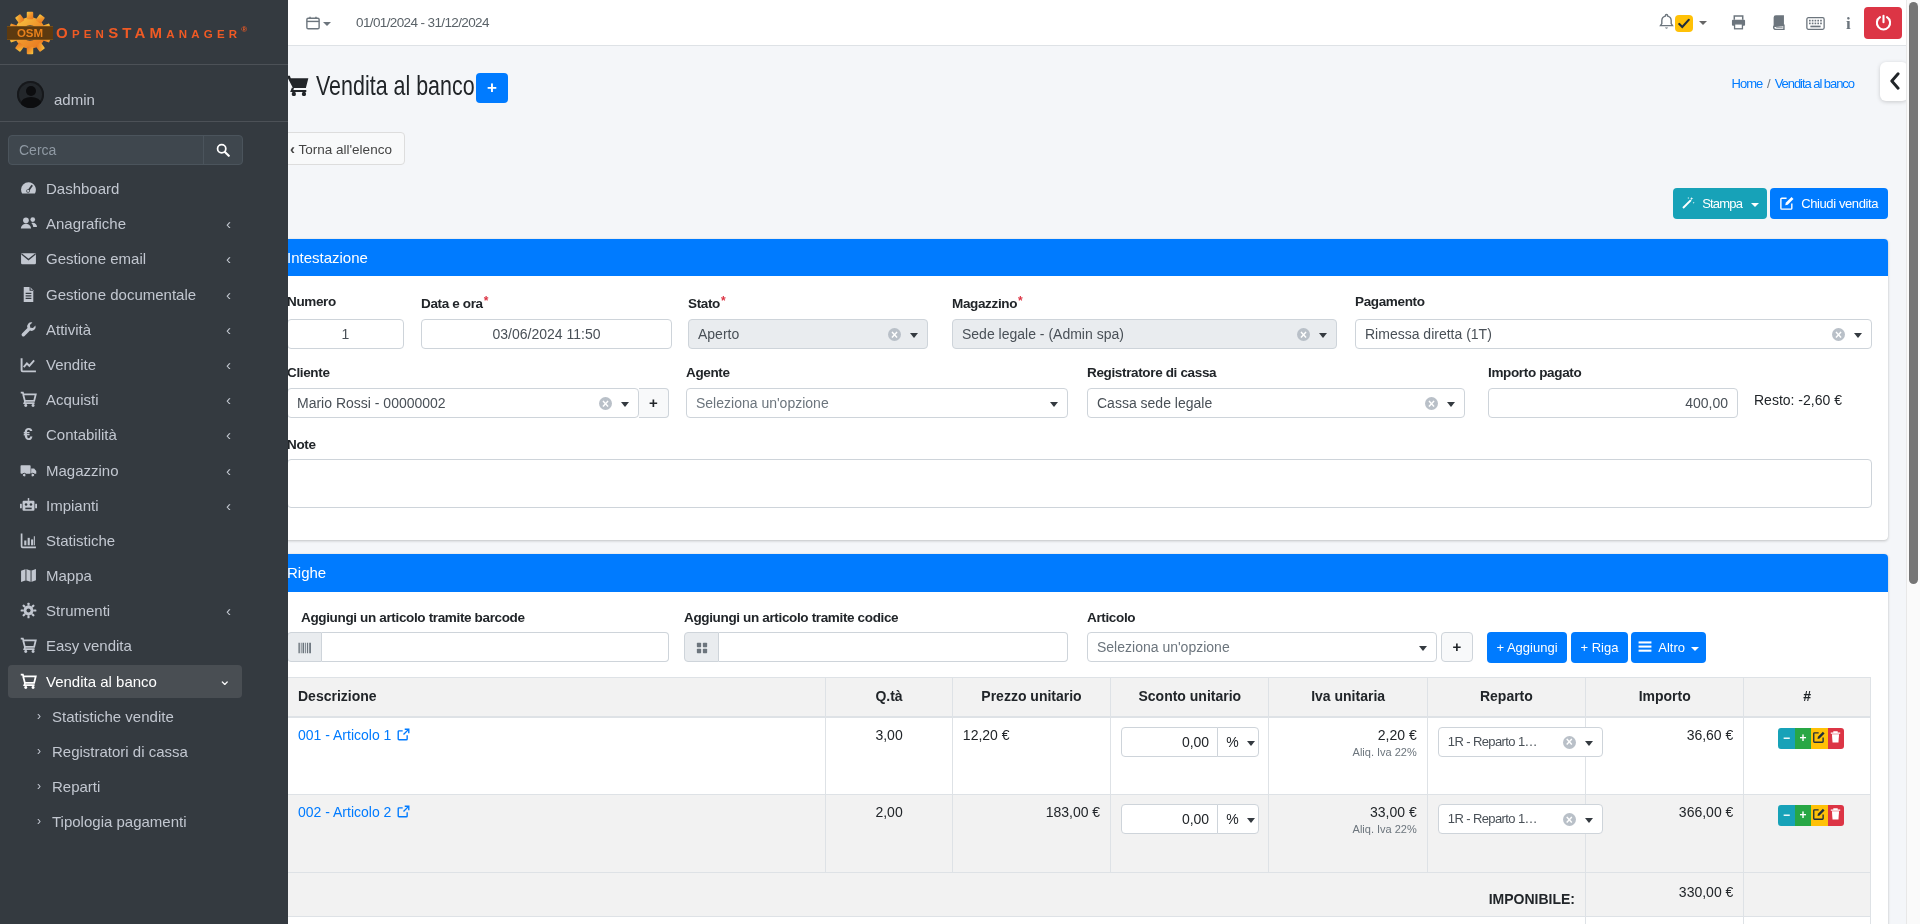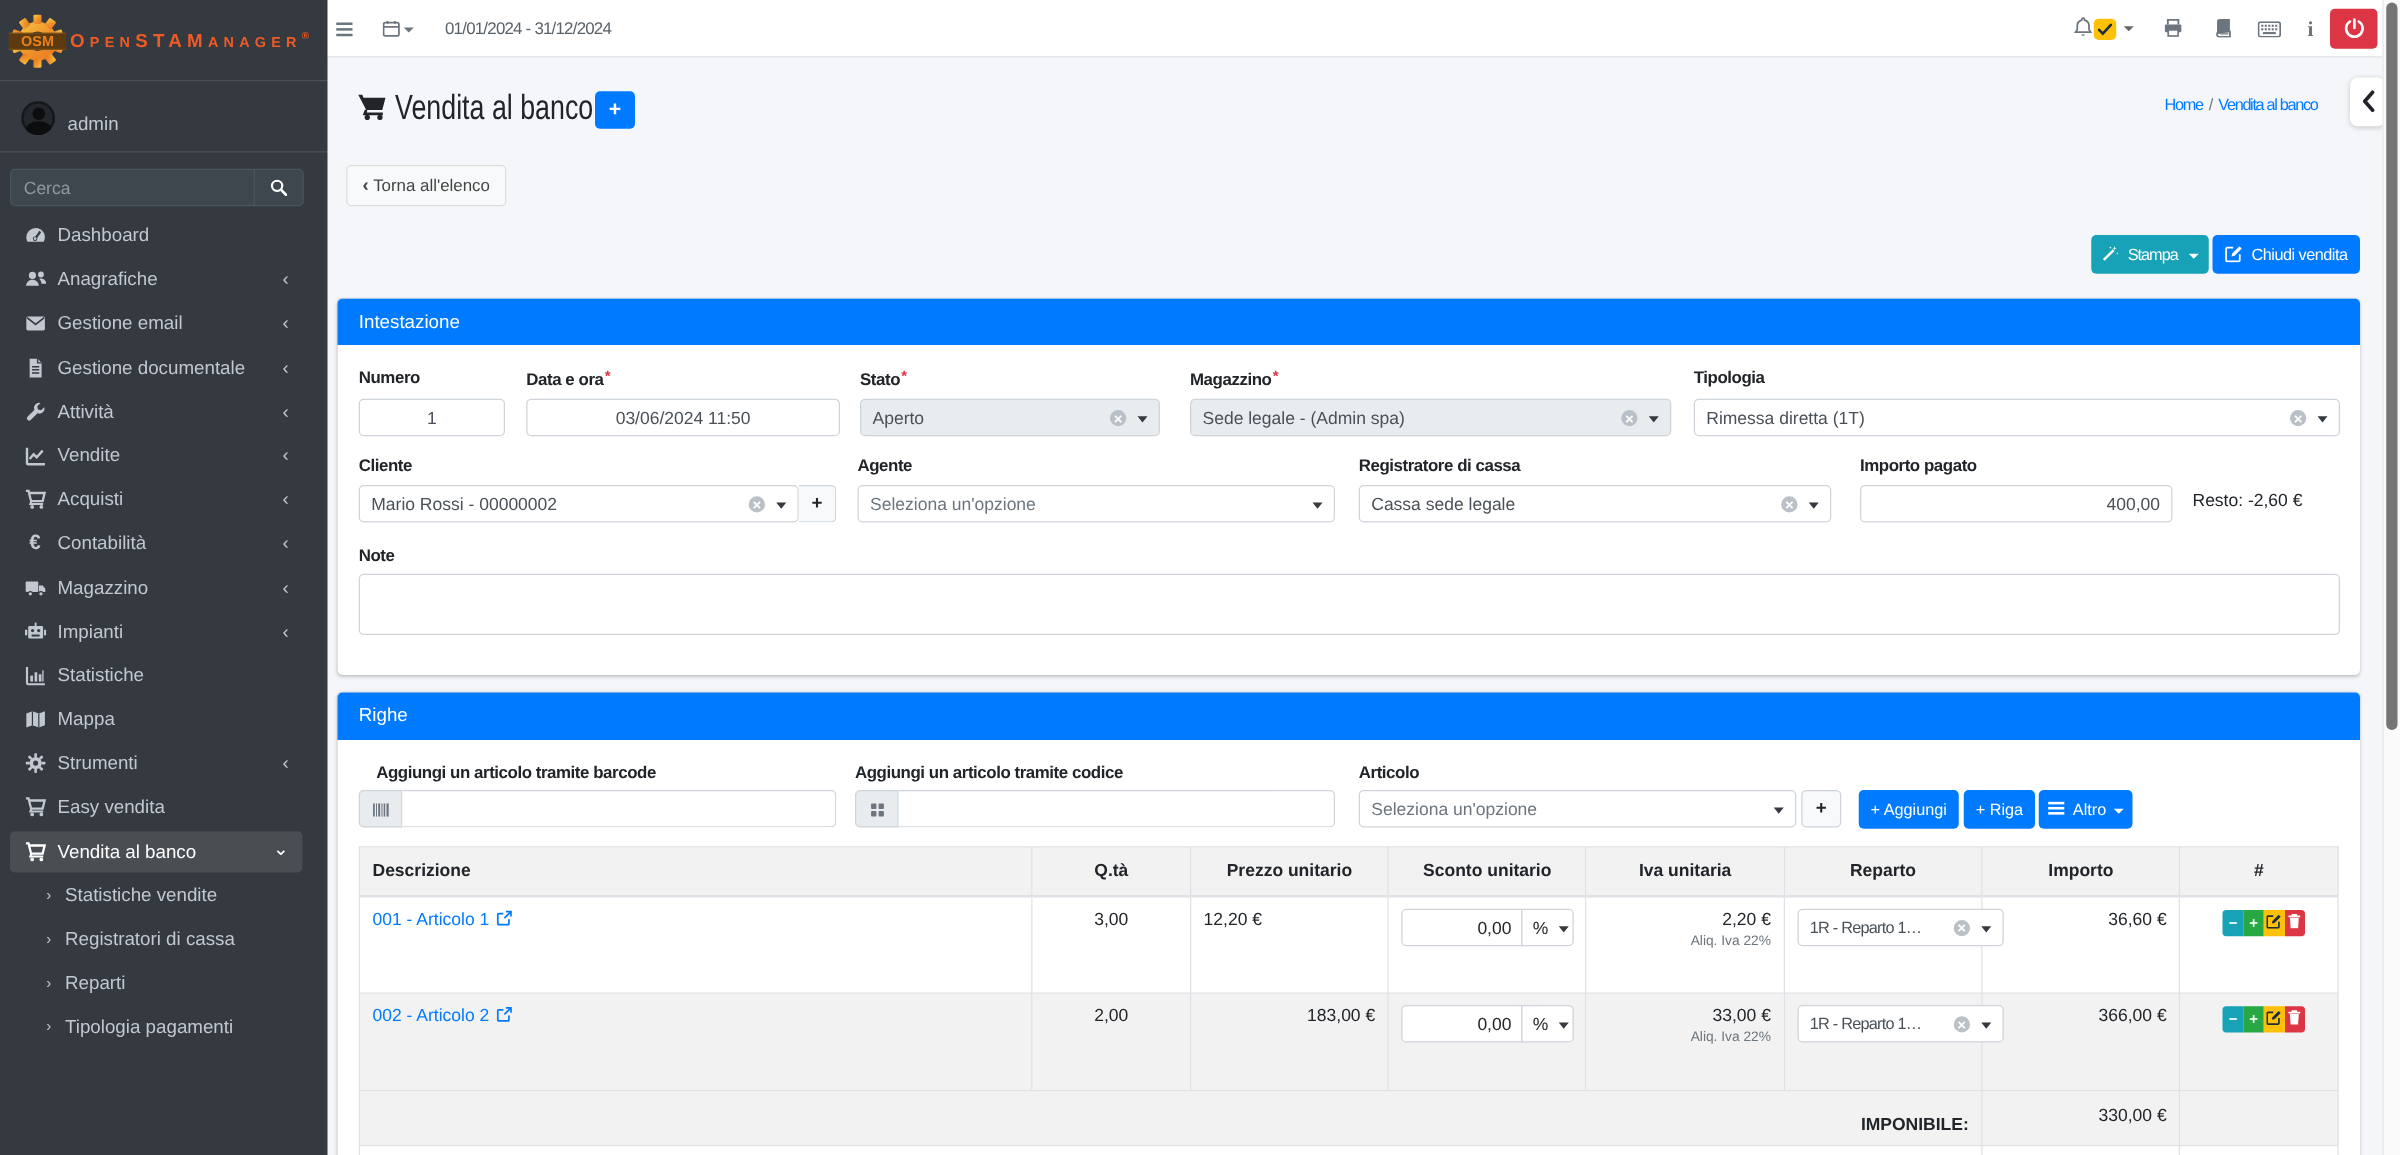--- a/index.html
+++ b/index.html
@@ -1,19 +1,19 @@
 <!DOCTYPE html>
 <html><head>
 <meta charset="utf-8">
 <style>
 * { margin:0; padding:0; box-sizing:border-box; }
 html,body { width:1920px; height:924px; overflow:hidden; font-family:"Liberation Sans", sans-serif; }
 #page { position:relative; width:1920px; height:924px; background:#f4f6f9; overflow:hidden; }
 
-#sidebar { position:absolute; left:0; top:0; width:262px; height:924px; background:#343a40; z-index:30; }
+#sidebar { position:absolute; left:0; top:0; width:288px; height:924px; background:#343a40; z-index:30; }
 #brand { height:65px; border-bottom:1px solid rgba(255,255,255,.12); position:relative; }
 #brand .logotext { position:absolute; left:56px; top:24px; white-space:nowrap; color:#f05a24; font-weight:bold; letter-spacing:4.2px; }
 #brand .logotext .b { font-size:15px; }
 #brand .logotext .s { font-size:11.5px; }
 #brand .logotext .r { font-size:8px; vertical-align:super; }
 #userpanel { position:relative; height:57px; border-bottom:1px solid rgba(255,255,255,.12); }
 #avatar { position:absolute; left:17px; top:16px; width:27px; height:27px; border-radius:50%; background:#23272b; overflow:hidden; box-shadow:inset 0 0 0 2px #16181b; }
 #avatar .head { position:absolute; left:8.5px; top:5px; width:10px; height:10px; border-radius:50%; background:#0c0d0f; }
 #avatar .body { position:absolute; left:3.5px; top:16px; width:20px; height:12px; border-radius:50% 50% 0 0; background:#0c0d0f; }
 #userpanel .uname { position:absolute; left:54px; top:27px; color:#c2c7d0; font-size:15px; line-height:1; }
@@ -374,21 +374,21 @@
           </svg> Chiudi vendita</span>
   </div>
 </div>
 
 <div class="card" id="card1" style="left:270px;top:239px;width:1618px;height:301px">
   <div class="chead" style="height:37px;line-height:37px;padding-left:17px">Intestazione</div>
   <div class="lbl" style="left:17px;top:52px">Numero</div>
   <div class="lbl" style="left:151px;top:52px">Data e ora<span class="req">*</span></div>
   <div class="lbl" style="left:418px;top:52px">Stato<span class="req">*</span></div>
   <div class="lbl" style="left:682px;top:52px">Magazzino<span class="req">*</span></div>
-  <div class="lbl" style="left:1085px;top:52px">Tipologia</div>
+  <div class="lbl" style="left:1085px;top:52px">Pagamento</div>
   <div class="fld" style="left:17px;top:80px;width:117px;text-align:center">1</div>
   <div class="fld" style="left:151px;top:80px;width:251px;text-align:center">03/06/2024 11:50</div>
   <div class="fld dis" style="left:418px;top:80px;width:240px">
         <span class="t">Aperto</span>
         <span class="clr"></span>
         <span class="crt"></span>
       </div>
   <div class="fld dis" style="left:682px;top:80px;width:385px">
         <span class="t">Sede legale - (Admin spa)</span>
         <span class="clr"></span>

